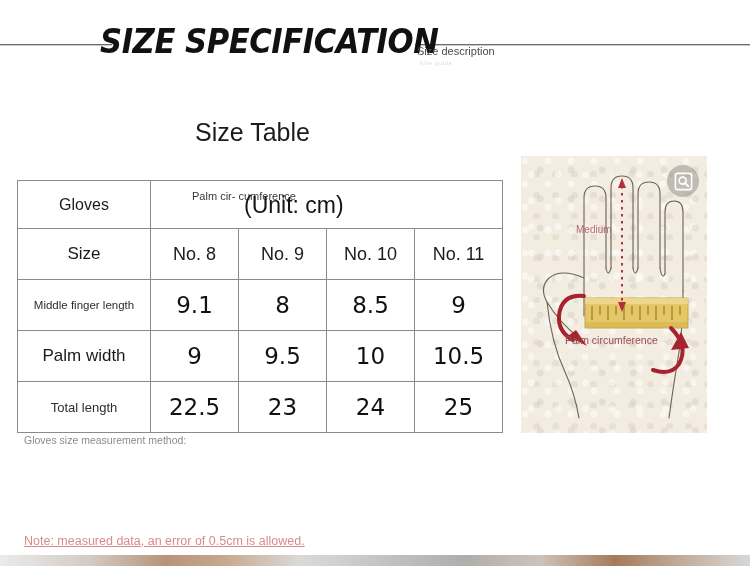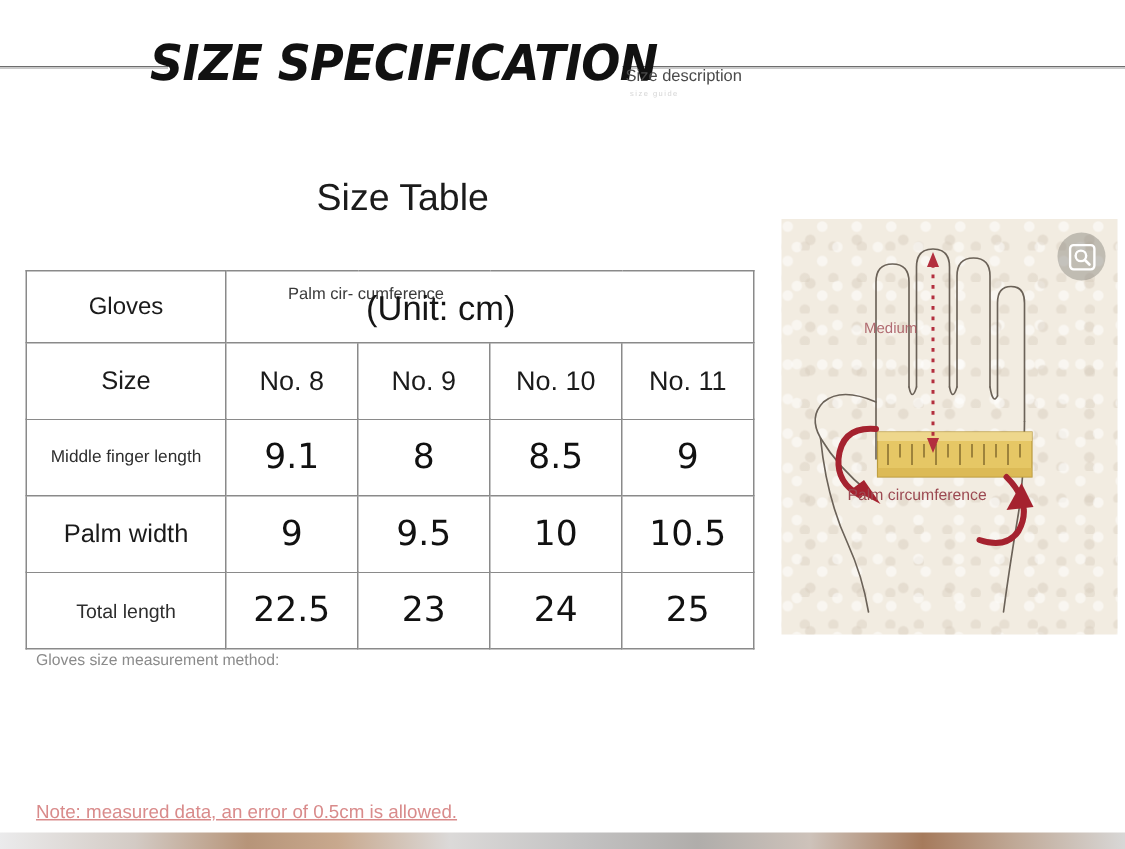--- a/index.html
+++ b/index.html
@@ -72,21 +72,20 @@
 
   
   .table-title {
     position: absolute;
     left: 0;
     top: 118px;
     width: 505px;
     text-align: center;
     font-size: 25px;
     color: #1b1b1b;
-    margin-left: 16px;
   }
 
   
   .size-table {
     position: absolute;
     left: 17px;
     top: 180px;
     width: 485px;
     border-collapse: collapse;
     table-layout: fixed;
@@ -140,22 +139,22 @@
   .cell-num {
     font-family: "DejaVu Sans", sans-serif;
     font-size: 23px;
     color: #111111;
   }
 
   
   .photo {
     position: absolute;
     left: 521px;
-    top: 146px;
-    width: 224px;
+    top: 156px;
+    width: 186px;
     height: 277px;
     background:
       radial-gradient(circle at 18% 22%, rgba(255,255,255,.55) 0 3px, transparent 4px),
       radial-gradient(circle at 62% 48%, rgba(214,203,188,.45) 0 3px, transparent 4px),
       radial-gradient(circle at 38% 72%, rgba(255,255,255,.5) 0 3px, transparent 4px),
       radial-gradient(circle at 82% 88%, rgba(214,203,188,.4) 0 3px, transparent 4px),
       #f2ece1;
     background-size: 23px 23px, 31px 29px, 27px 26px, 19px 21px, 100% 100%;
     overflow: hidden;
   }

